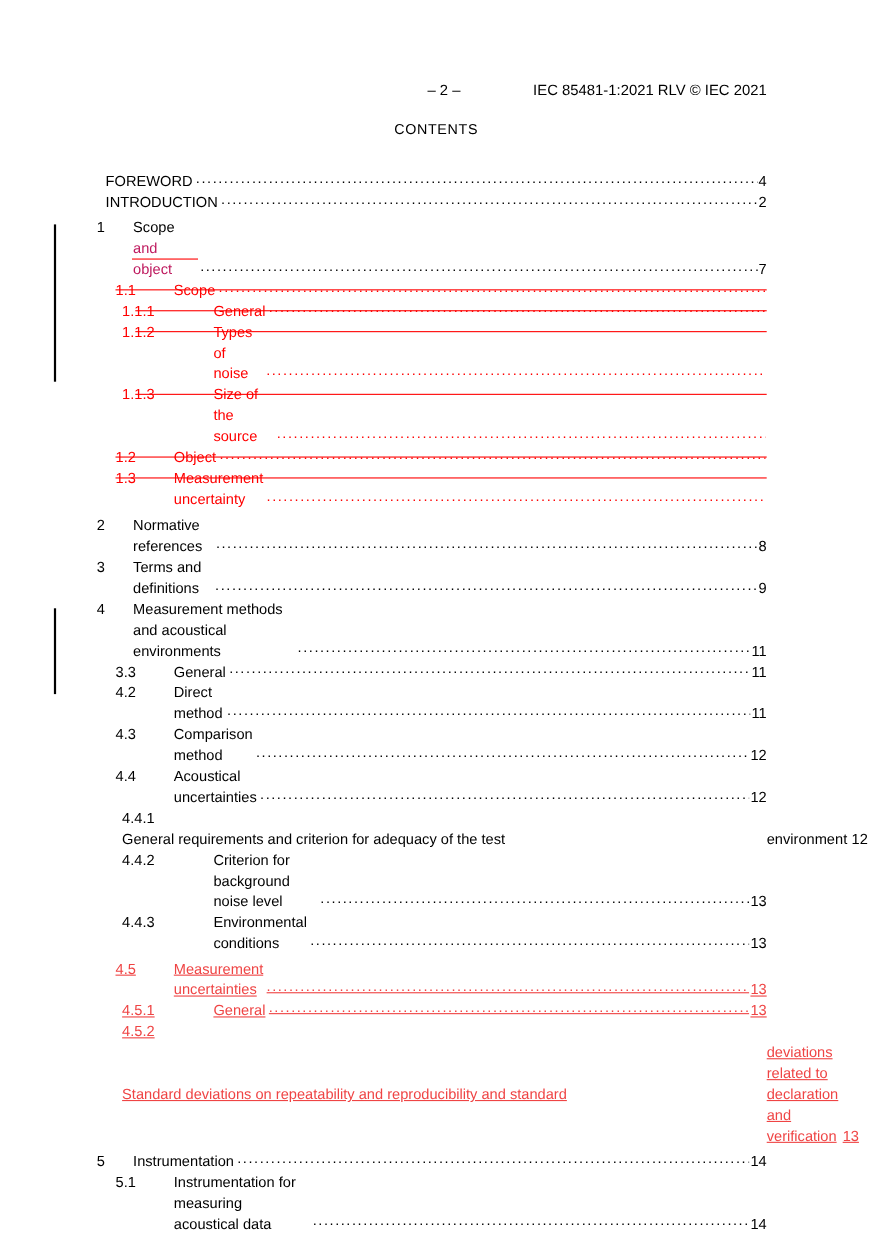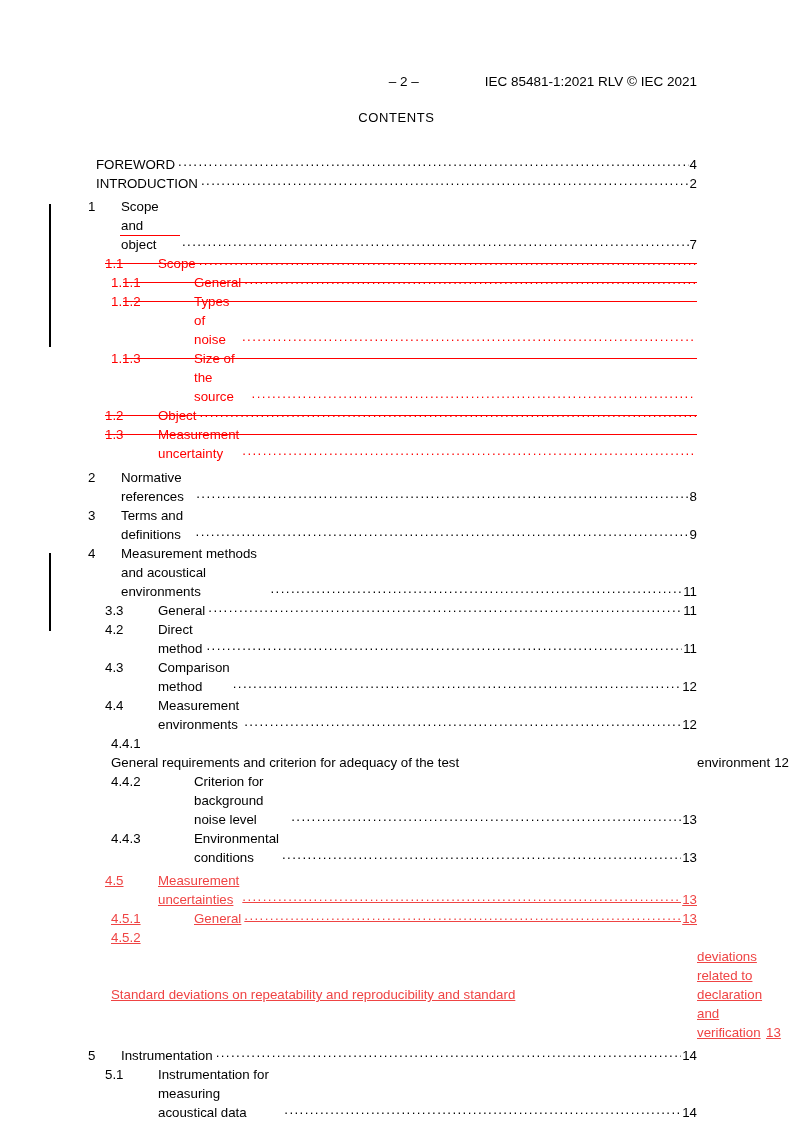--- a/index.html
+++ b/index.html
@@ -122,21 +122,21 @@
     display: flex;
   }
   .entry.wrap2 .secondline {
     display: flex;
     flex: 1 1 auto;
     min-width: 0;
   }
 
   
   .del {
-    color: #000000;
+    color: #be185d;
     position: relative;
   }
   .del .num, .del .label, .del .leader, .del .pg { color: #ff0000; }
   .entry.del-row { color: #ff0000; }
   .strike {
     position: relative;
     display: inline-block;
   }
   .strike::after {
     content: "";
@@ -305,21 +305,21 @@
         <span class="num">4.3</span>
         <span class="mid">
           <span class="label">Comparison method</span>
           <span class="leader">..........................................................................................................................................................................</span>
           <span class="pg">12</span>
         </span>
       </div>
       <div class="entry lvl2">
         <span class="num">4.4</span>
         <span class="mid">
-          <span class="label">Measurement environments</span>
+          <span class="label">Acoustical uncertainties</span>
           <span class="leader">..........................................................................................................................................................................</span>
           <span class="pg">12</span>
         </span>
       </div>
       <div class="entry lvl3 wrap2">
         <span class="num">4.4.1</span>
         <span class="mid">
           <span class="firstline">
             <span class="label">General requirements and criterion for adequacy of the test</span>
           </span>

